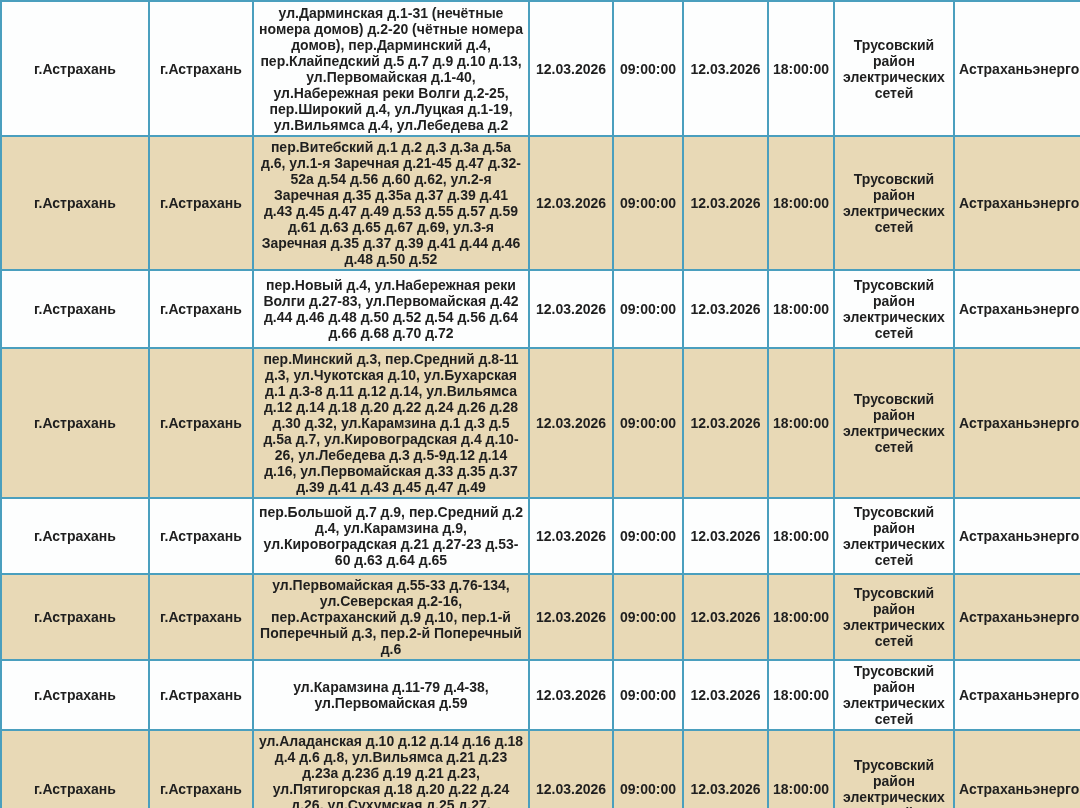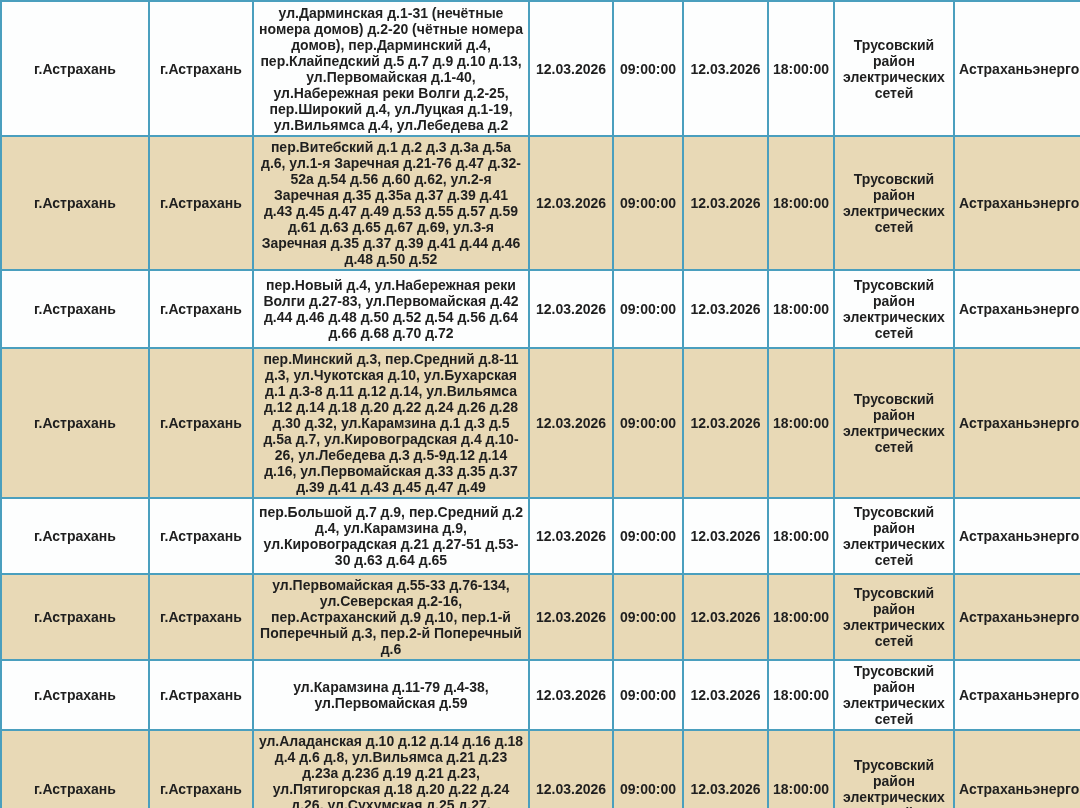--- a/index.html
+++ b/index.html
@@ -75,21 +75,21 @@
     <td>09:00:00</td>
     <td>12.03.2026</td>
     <td>18:00:00</td>
     <td class="org">Трусовский район электрических сетей</td>
     <td class="company">Астраханьэнерго</td>
   </tr>
 
   <tr>
     <td>г.Астрахань</td>
     <td>г.Астрахань</td>
-    <td class="addresses">пер.Витебский д.1 д.2 д.3 д.3а д.5а д.6, ул.1-я Заречная д.21-76 д.47 д.32-52а д.54 д.56 д.60 д.62, ул.2-я Заречная д.35 д.35а д.37 д.39 д.41 д.43 д.45 д.47 д.49 д.53 д.55 д.57 д.59 д.61 д.63 д.65 д.67 д.69, ул.3-я Заречная д.35 д.37 д.39 д.41 д.44 д.46 д.48 д.50 д.52</td>
+    <td class="addresses">пер.Витебский д.1 д.2 д.3 д.3а д.5а д.6, ул.1-я Заречная д.21-45 д.47 д.32-52а д.54 д.56 д.60 д.62, ул.2-я Заречная д.35 д.35а д.37 д.39 д.41 д.43 д.45 д.47 д.49 д.53 д.55 д.57 д.59 д.61 д.63 д.65 д.67 д.69, ул.3-я Заречная д.35 д.37 д.39 д.41 д.44 д.46 д.48 д.50 д.52</td>
     <td>12.03.2026</td>
     <td>09:00:00</td>
     <td>12.03.2026</td>
     <td>18:00:00</td>
     <td class="org">Трусовский район электрических сетей</td>
     <td class="company">Астраханьэнерго</td>
   </tr>
 
   <tr>
     <td>г.Астрахань</td>
@@ -111,21 +111,21 @@
     <td>09:00:00</td>
     <td>12.03.2026</td>
     <td>18:00:00</td>
     <td class="org">Трусовский район электрических сетей</td>
     <td class="company">Астраханьэнерго</td>
   </tr>
 
   <tr>
     <td>г.Астрахань</td>
     <td>г.Астрахань</td>
-    <td class="addresses">пер.Большой д.7 д.9, пер.Средний д.2 д.4, ул.Карамзина д.9, ул.Кировоградская д.21 д.27-51 д.53-30 д.63 д.64 д.65</td>
+    <td class="addresses">пер.Большой д.7 д.9, пер.Средний д.2 д.4, ул.Карамзина д.9, ул.Кировоградская д.21 д.27-23 д.53-60 д.63 д.64 д.65</td>
     <td>12.03.2026</td>
     <td>09:00:00</td>
     <td>12.03.2026</td>
     <td>18:00:00</td>
     <td class="org">Трусовский район электрических сетей</td>
     <td class="company">Астраханьэнерго</td>
   </tr>
 
   <tr>
     <td>г.Астрахань</td>

